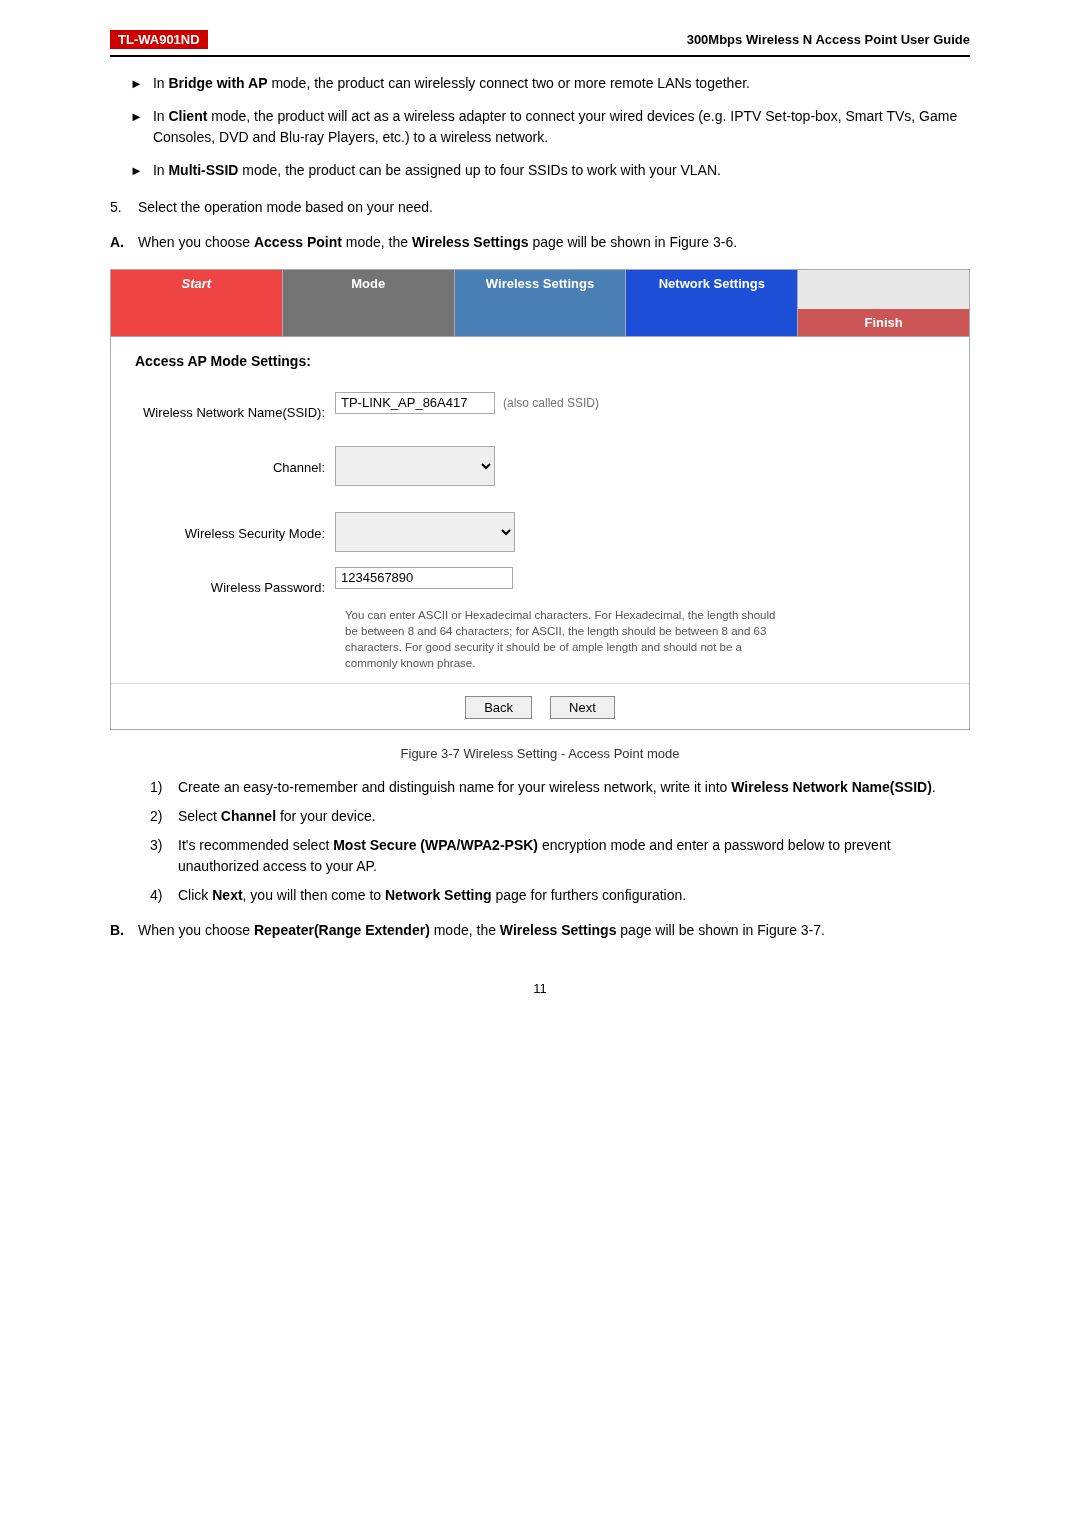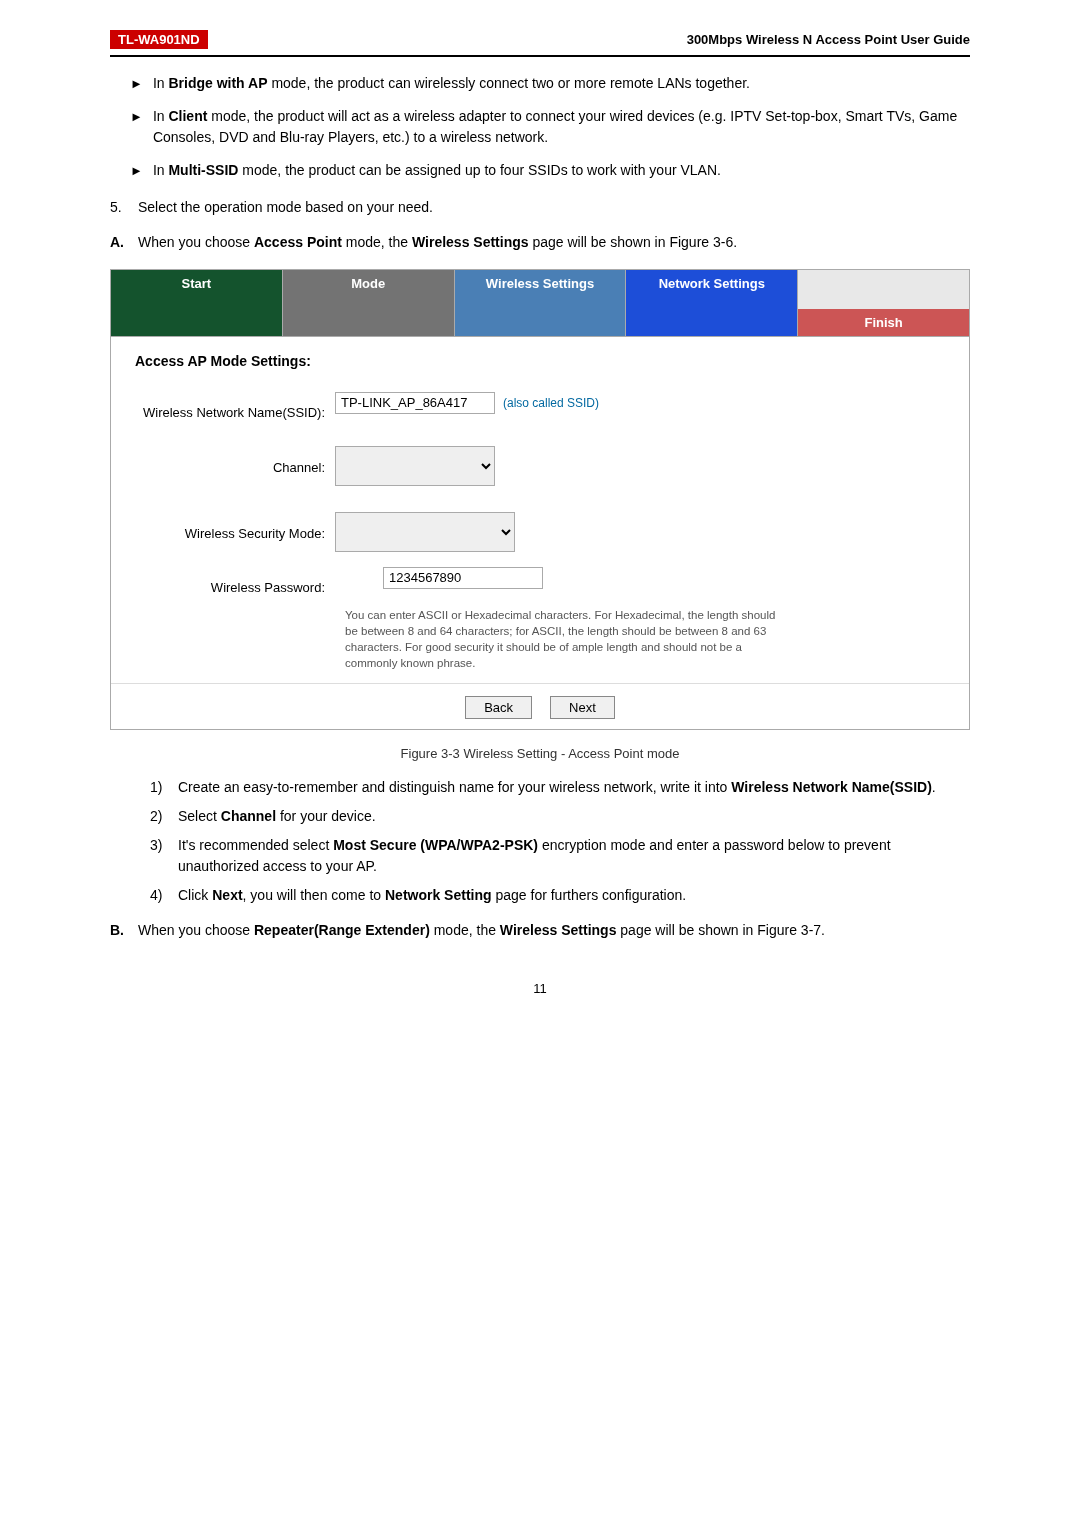--- a/index.html
+++ b/index.html
@@ -92,23 +92,24 @@
     .wizard-step {
       flex: 1;
       text-align: center;
       padding: 6px 4px;
       font-size: 13px;
       color: #555;
       border-right: 1px solid #aaa;
     }
     .wizard-step:last-child { border-right: none; margin-top: 39px; }
     .wizard-step.active-orange {
-      background: #14532d;
+      background: #ef4444;
       color: #fff;
       font-weight: bold;
+      font-style: italic;
     }
     .wizard-step.active-blue {
       background: #4a90d9;
       color: #fff;
       font-weight: bold;
     }
     .wizard-step.active-dark {
       background: #737373;
       color: #fff;
       font-weight: bold;
@@ -137,32 +138,32 @@
     }
     .form-input {
       border: 1px solid #aaa;
       padding: 2px 5px;
       font-size: 13px;
       height: 22px;
     }
     .form-input-ssid { width: 160px; }
     .form-hint-ssid {
       font-size: 12px;
-      color: #0369a1;
+      color: #737373;
       margin-left: 8px;
     }
     .form-select {
       border: 1px solid #aaa;
       font-size: 13px;
       height: 22px;
       padding: 19px 3px;
       width: 160px;
       margin-top: 18px;
     }
-    .form-input-password { width: 160px; margin-left: 48px; }
+    .form-input-password { width: 178px; }
     .form-help-text {
       font-size: 11.5px;
       color: #555;
       margin-left: 10px;
       max-width: 440px;
       line-height: 1.4;
       margin-top: 4px;
     }
     .form-help-row {
       display: flex;
@@ -303,21 +304,21 @@
         <div class="form-help-text">You can enter ASCII or Hexadecimal characters. For Hexadecimal, the length should be between 8 and 64 characters; for ASCII, the length should be between 8 and 63 characters. For good security it should be of ample length and should not be a commonly known phrase.</div>
       </div>
     </div>
 
     <div class="buttons-row">
       <button class="btn">Back</button>
       <button class="btn">Next</button>
     </div>
   </div>
 
-  <div class="figure-caption">Figure 3-3 Wireless Setting - Access Point mode</div>
+  <div class="figure-caption">Figure 3-7 Wireless Setting - Access Point mode</div>
 
   <ul class="sub-numbered">
     <li>
       <span class="snum">1)</span>
       <span>Create an easy-to-remember and distinguish name for your wireless network, write it into <b>Wireless Network Name(SSID)</b>.</span>
     </li>
     <li>
       <span class="snum">2)</span>
       <span>Select <b>Channel</b> for your device.</span>
     </li>

